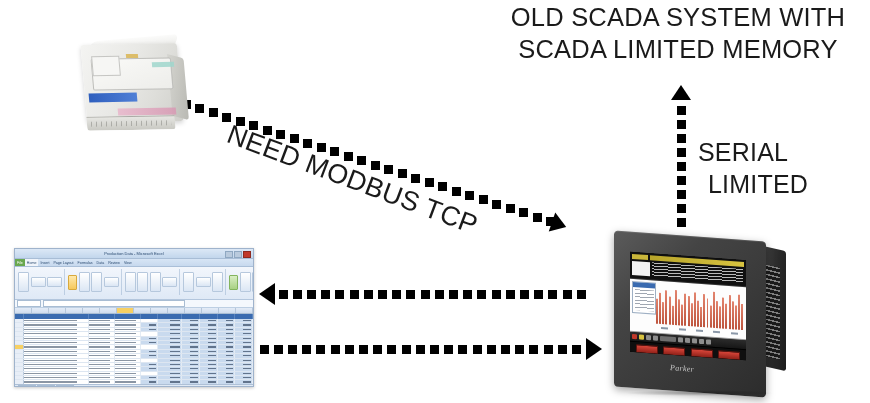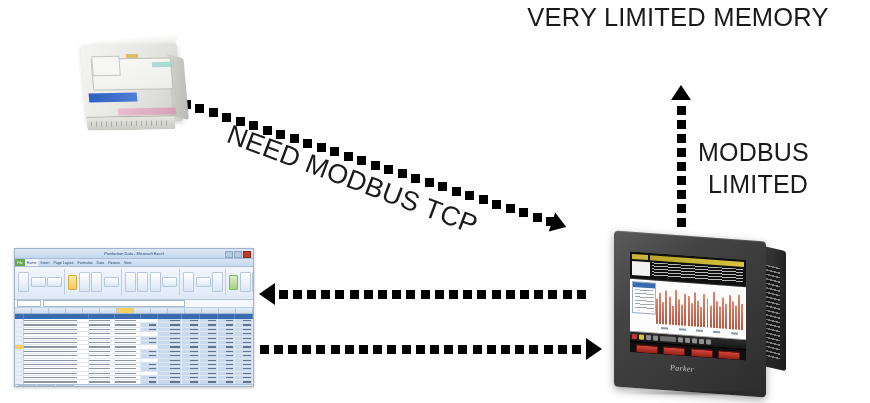--- a/index.html
+++ b/index.html
@@ -564,25 +564,26 @@
     height: 6px;
     background: radial-gradient(ellipse at center, rgba(0,0,0,0.28), rgba(0,0,0,0) 70%);
   }
 </style>
 </head>
 <body>
 
 <div id="stage">
 
   <div class="label" id="title-block">
-    <span class="tline">VERY LIMITED MEMORY</span>
+    <span class="tline">OLD SCADA SYSTEM WITH</span>
+    <span class="tline">SCADA LIMITED MEMORY</span>
   </div>
 
   <div class="label" id="label-serial">
-    <span class="tline">MODBUS</span>
+    <span class="tline">SERIAL</span>
     <span class="tline second">LIMITED</span>
   </div>
 
   <div class="label" id="label-tcp">NEED MODBUS TCP</div>
 
   <div id="conn-diagonal" style="position: absolute; left: 0px; top: 0px; width: 870px; height: 403px;">
       <div class="dot" style="position: absolute; width: 9px; height: 9px; background: rgb(0, 0, 0); left: 181.5px; top: 99.5px;"></div>
       <div class="dot" style="position: absolute; width: 9px; height: 9px; background: rgb(0, 0, 0); left: 195.015px; top: 103.857px;"></div>
       <div class="dot" style="position: absolute; width: 9px; height: 9px; background: rgb(0, 0, 0); left: 208.53px; top: 108.215px;"></div>
       <div class="dot" style="position: absolute; width: 9px; height: 9px; background: rgb(0, 0, 0); left: 222.045px; top: 112.572px;"></div>

